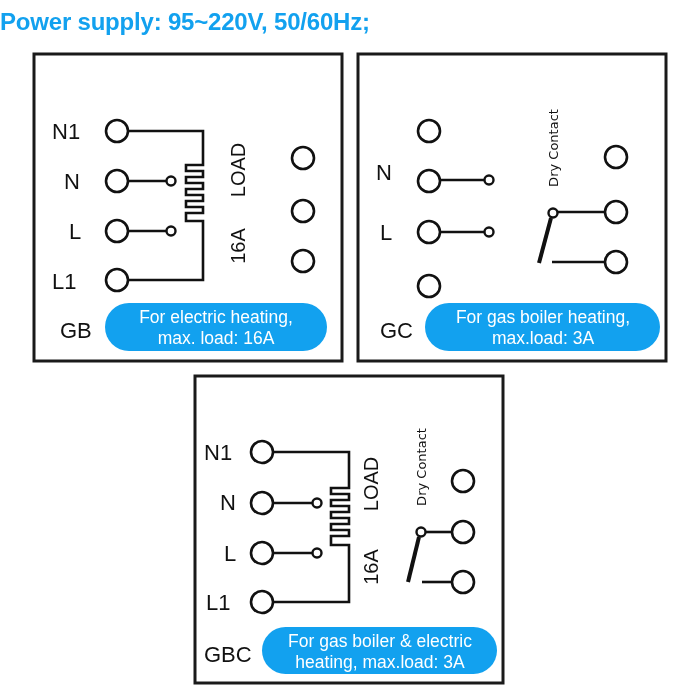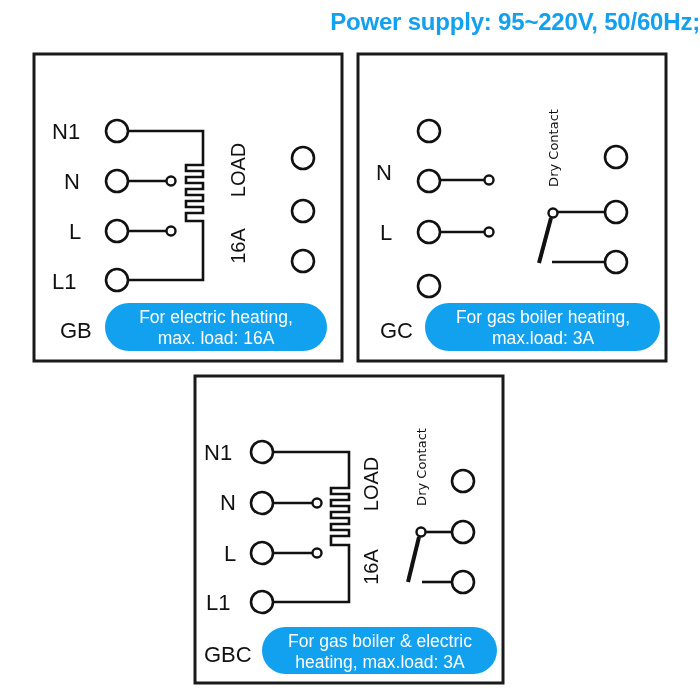--- a/index.html
+++ b/index.html
@@ -1,18 +1,18 @@
 <!DOCTYPE html>
 <html><head>
 <meta charset="utf-8">
 <style>
   html, body { margin:0; padding:0; background:#ffffff; }
   body { width:700px; height:700px; position:relative; overflow:hidden; font-family:"Liberation Sans", sans-serif; }
   #title {
-    position:absolute; left:0; top:8px; width:700px; text-align:right;
+    position:absolute; left:0; top:8px; width:700px; text-align:left;
     font-family:"Liberation Sans", sans-serif; font-weight:bold; font-size:24px;
     letter-spacing:-0.2px;
   }
   svg#diagram { position:absolute; left:0; top:0; }
   .lbl { font-family:"Liberation Sans", sans-serif; font-size:22px; fill:#111; }
   .rot { font-family:"Liberation Sans", sans-serif; font-size:20px; fill:#111; }
   .rot-small { font-family:"DejaVu Sans", sans-serif; font-size:13px; fill:#111; }
   .pill-text { font-family:"Liberation Sans", sans-serif; font-size:17.5px; fill:#ffffff; }
   .term { fill:#fff; stroke:#111; stroke-width:2.6; }
   .dot { fill:#fff; stroke:#111; stroke-width:2.4; }

